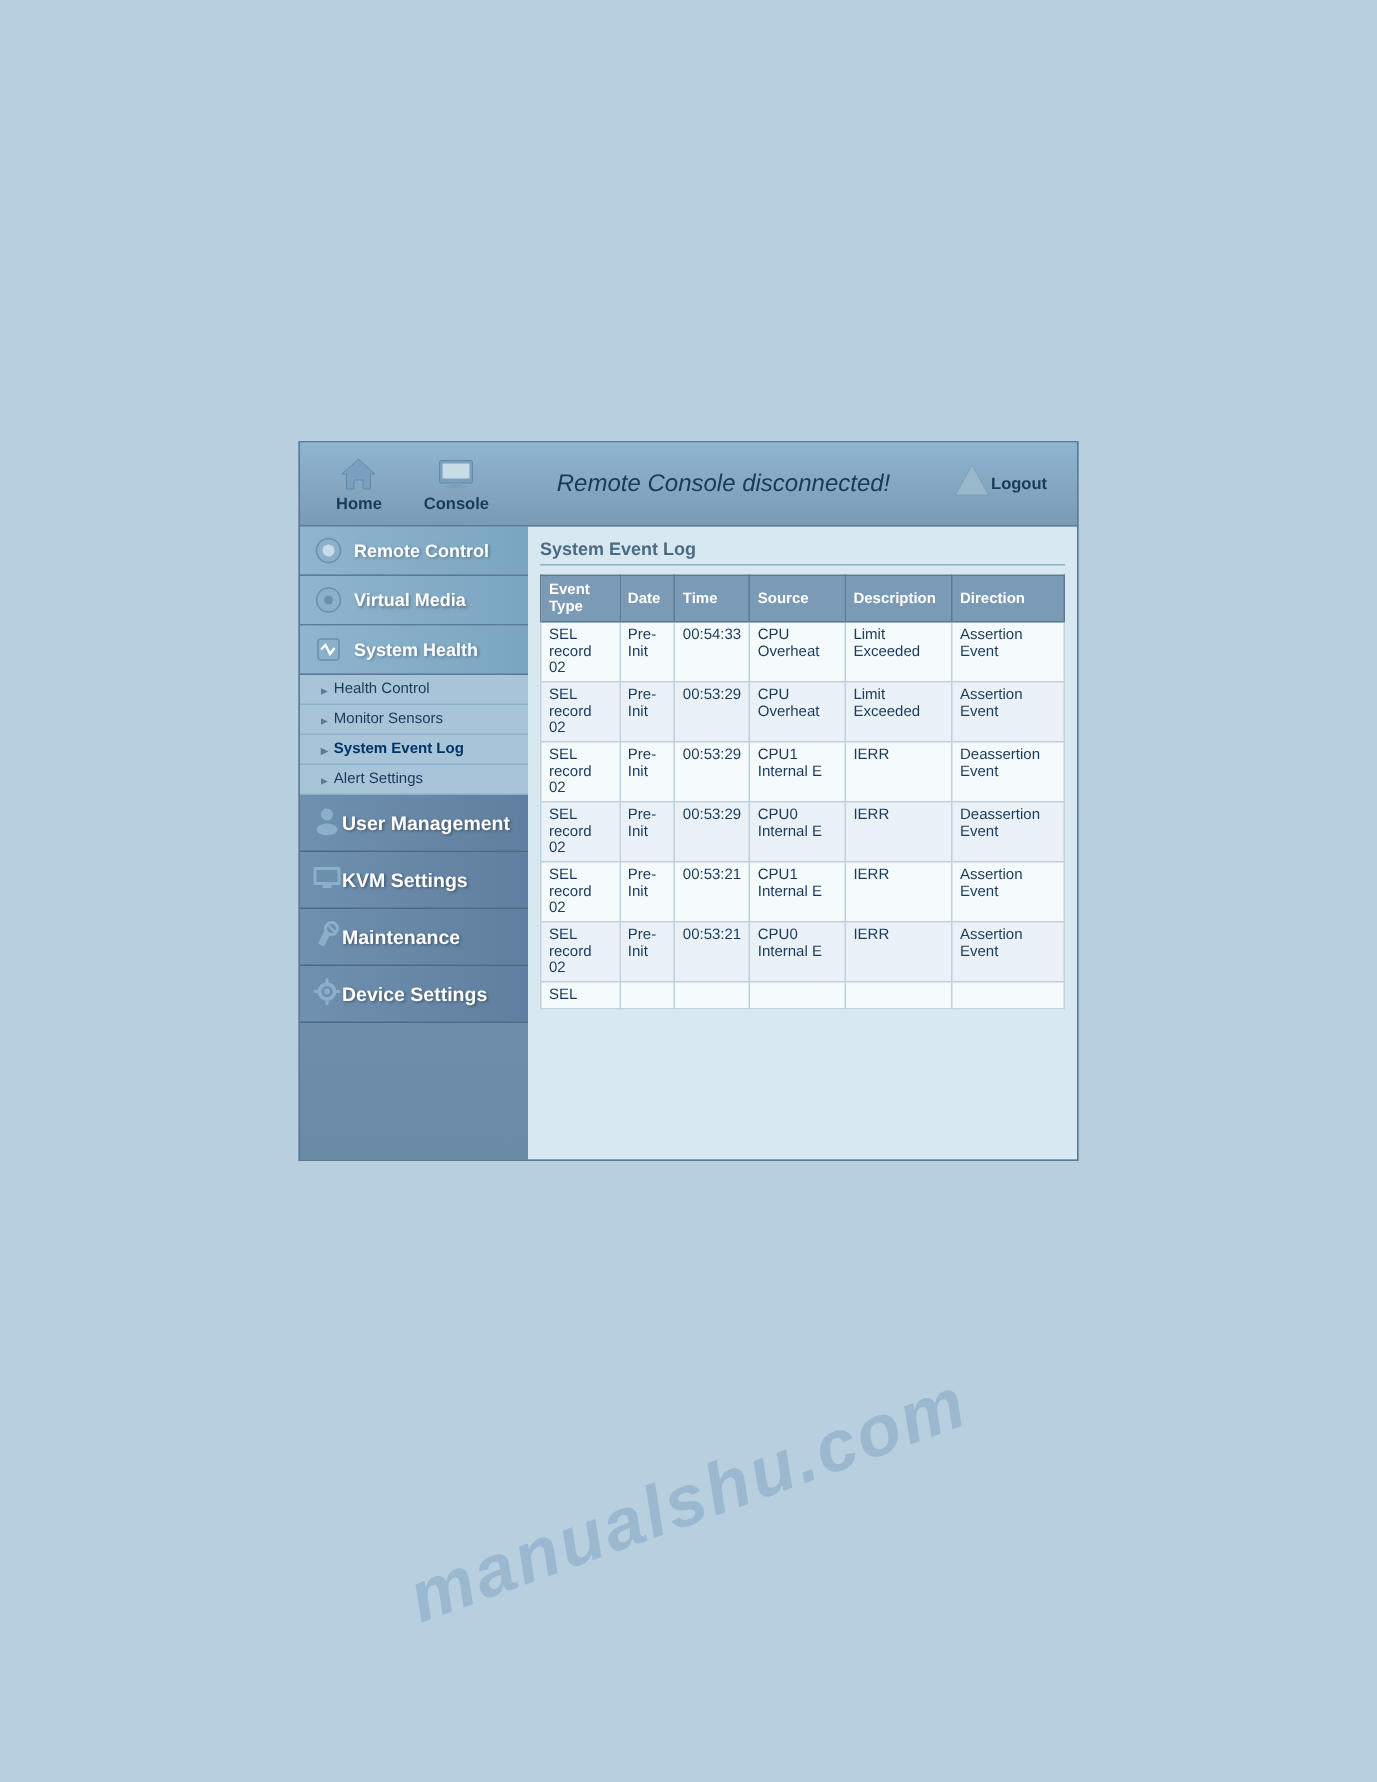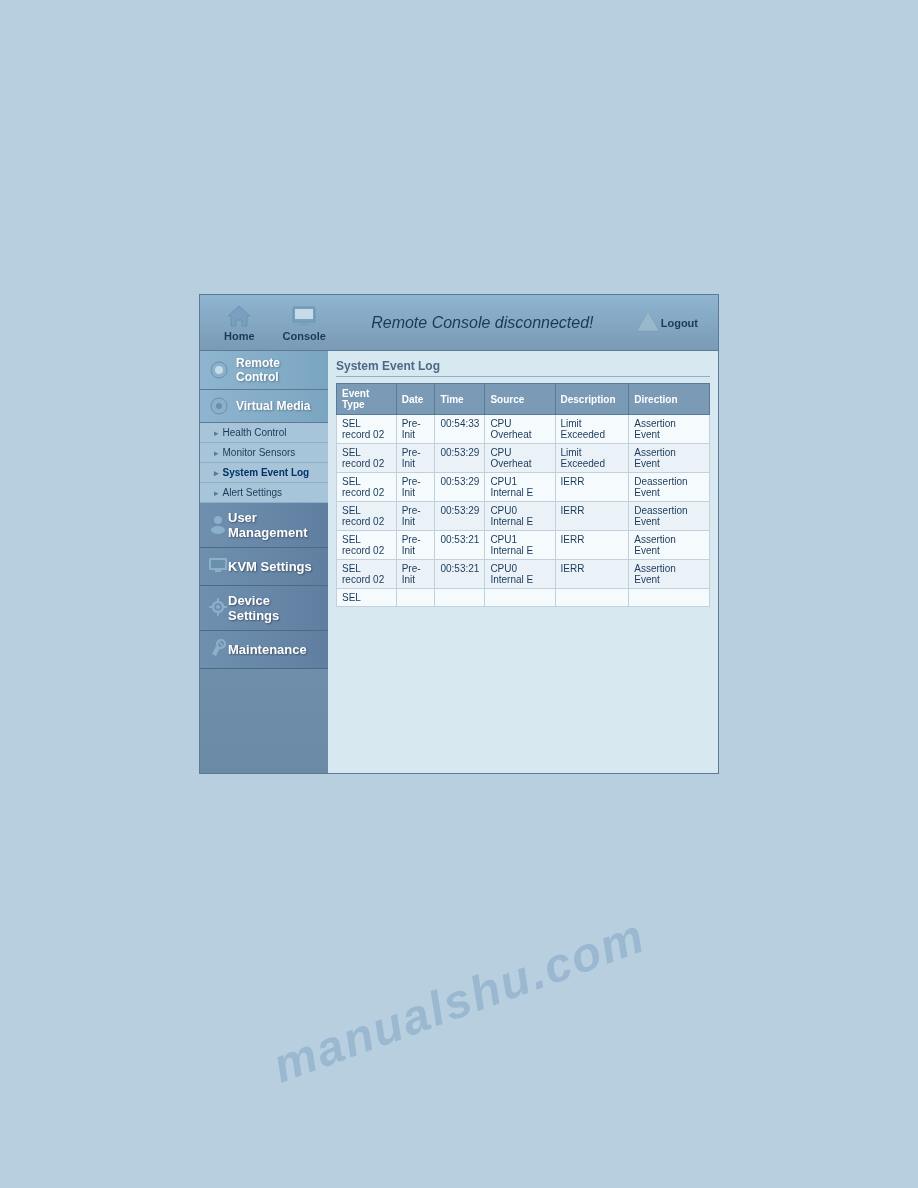--- a/index.html
+++ b/index.html
@@ -89,21 +89,21 @@
 
     
     .main-content {
       display: flex;
       flex: 1;
       overflow: hidden;
     }
 
     
     .sidebar {
-      width: 128px;
+      width: 152px;
       background: linear-gradient(to bottom, #7a9ab5, #6a8aa5);
       display: flex;
       flex-direction: column;
       padding-top: 0;
       flex-shrink: 0;
     }
 
     .sidebar-item {
       display: flex;
       align-items: center;
@@ -296,20 +296,29 @@
         <div class="sidebar-item">
           <div class="item-icon">
             <svg width="18" height="18" viewBox="0 0 18 18">
               <circle cx="9" cy="9" r="8" fill="#8ab0cc" stroke="#6a90ac" stroke-width="1"></circle>
               <circle cx="9" cy="9" r="3" fill="#6a90ac"></circle>
             </svg>
           </div>
           <span>Virtual Media</span>
         </div>
 
+        <div class="sidebar-item">
+          <div class="item-icon">
+            <svg width="18" height="18" viewBox="0 0 18 18">
+              <rect x="2" y="2" width="14" height="14" rx="2" fill="#8ab0cc" stroke="#6a90ac" stroke-width="1"></rect>
+              <polyline points="4,9 7,6 10,12 13,8" fill="none" stroke="#fff" stroke-width="1.5"></polyline>
+            </svg>
+          </div>
+          <span>System Health</span>
+        </div>
 
         <div class="sidebar-sub-item">
           <span>Health Control</span>
         </div>
         <div class="sidebar-sub-item">
           <span>Monitor Sensors</span>
         </div>
         <div class="sidebar-sub-item active">
           <span>System Event Log</span>
         </div>
@@ -329,45 +338,45 @@
 
         <div class="sidebar-large-item">
           <div class="item-icon">
             <svg width="20" height="20" viewBox="0 0 20 20">
               <rect x="1" y="3" width="18" height="12" rx="1" fill="#8ab0cc"></rect>
               <rect x="3" y="5" width="14" height="8" fill="#6a90ac"></rect>
               <rect x="7" y="15" width="6" height="2" fill="#8ab0cc"></rect>
             </svg>
           </div>
           <span>KVM Settings</span>
+        </div>
+
+        <div class="sidebar-large-item">
+          <div class="item-icon">
+            <svg width="20" height="20" viewBox="0 0 20 20">
+              <path d="M4,16 L8,8 L12,10 L8,18 Z" fill="#8ab0cc"></path>
+              <circle cx="13" cy="6" r="4" fill="none" stroke="#8ab0cc" stroke-width="2"></circle>
+              <line x1="10" y1="3" x2="16" y2="9" stroke="#8ab0cc" stroke-width="1.5"></line>
+            </svg>
+          </div>
+          <span>Maintenance</span>
         </div>
 
         <div class="sidebar-large-item">
           <div class="item-icon">
             <svg width="20" height="20" viewBox="0 0 20 20">
               <circle cx="10" cy="10" r="5" fill="none" stroke="#8ab0cc" stroke-width="2.5"></circle>
               <circle cx="10" cy="10" r="2" fill="#8ab0cc"></circle>
               <rect x="9" y="1" width="2" height="4" rx="1" fill="#8ab0cc"></rect>
               <rect x="9" y="15" width="2" height="4" rx="1" fill="#8ab0cc"></rect>
               <rect x="1" y="9" width="4" height="2" rx="1" fill="#8ab0cc"></rect>
               <rect x="15" y="9" width="4" height="2" rx="1" fill="#8ab0cc"></rect>
             </svg>
           </div>
           <span>Device Settings</span>
-        </div>
-
-        <div class="sidebar-large-item">
-          <div class="item-icon">
-            <svg width="20" height="20" viewBox="0 0 20 20">
-              <path d="M4,16 L8,8 L12,10 L8,18 Z" fill="#8ab0cc"></path>
-              <circle cx="13" cy="6" r="4" fill="none" stroke="#8ab0cc" stroke-width="2"></circle>
-              <line x1="10" y1="3" x2="16" y2="9" stroke="#8ab0cc" stroke-width="1.5"></line>
-            </svg>
-          </div>
-          <span>Maintenance</span>
         </div>
 
       </div>
 
       <div class="content-area">
         <div class="panel-title">System Event Log</div>
 
         <table class="event-log-table">
           <thead>
             <tr>

